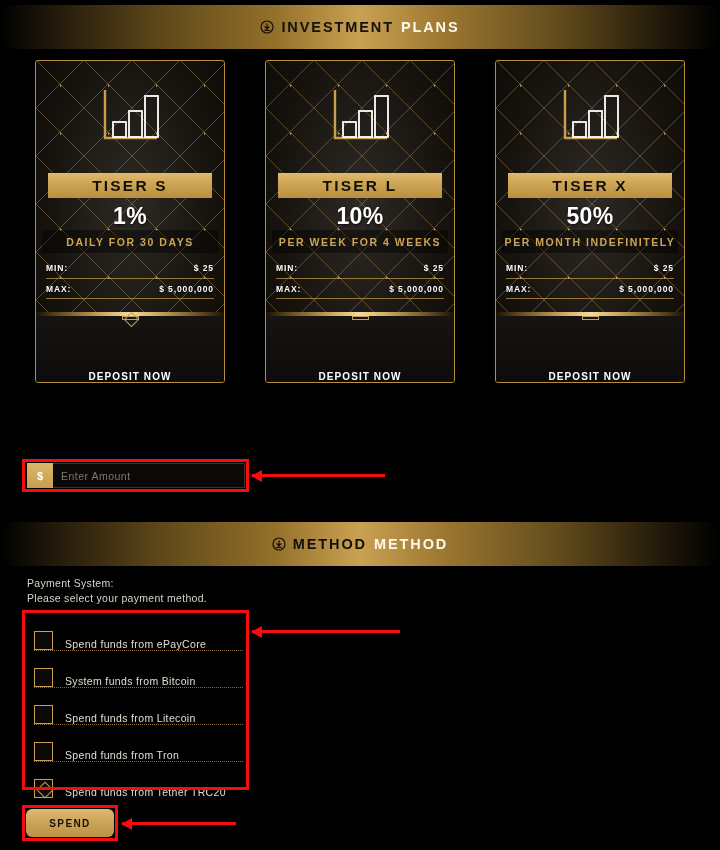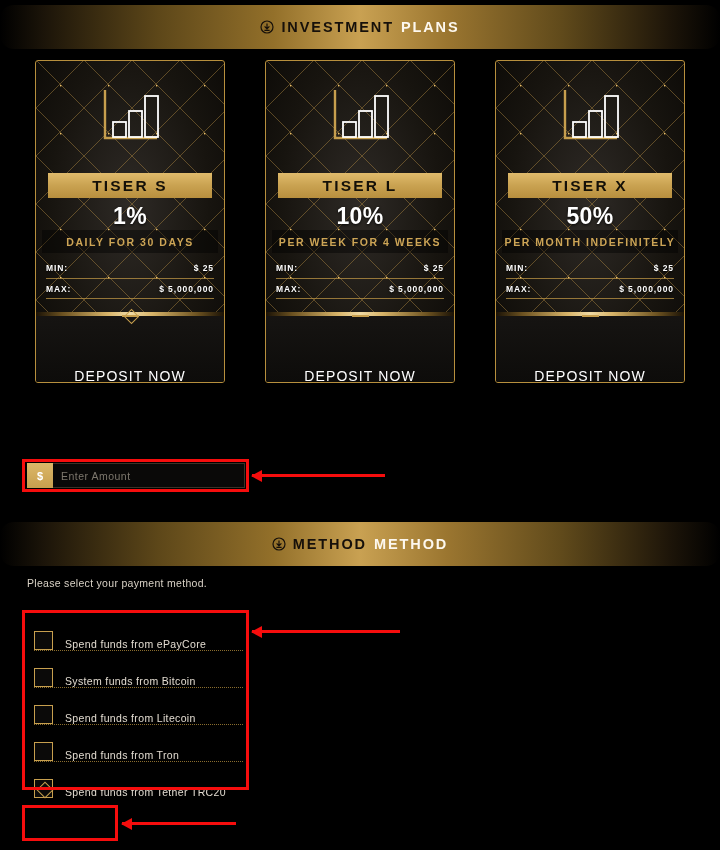--- a/index.html
+++ b/index.html
@@ -113,21 +113,21 @@
     position: absolute; left: 0; bottom: 0; width: 100%; height: 66px;
     background: linear-gradient(180deg, #161412 0%, #0d0c0a 100%);
     display: flex; flex-direction: column; align-items: center; justify-content: center; gap: 7px;
   }
   .foot-icon { width: 17px; height: 17px; border: 1.6px solid #c79f4e; position: relative; }
   .foot-icon.diamond::after {
     content: ""; position: absolute; left: 50%; top: 50%;
     width: 9px; height: 9px; margin: -4.5px 0 0 -4.5px;
     border: 1.4px solid #c79f4e; transform: rotate(45deg);
   }
-  .foot-label { color: #fff; font-size: 14px; font-weight: normal; letter-spacing: 1.1px; margin-top: 44px; }
+  .foot-label { color: #fff; font-size: 10px; font-weight: bold; letter-spacing: 1.1px; margin-top: 44px; }
 
   
   .amount-wrap { position: absolute; top: 463px; left: 27px; display: flex; height: 25px; width: 218px; }
   .amount-prefix {
     width: 26px; height: 100%;
     background: linear-gradient(180deg, #dcb768 0%, #c79f4e 100%);
     color: #fff; font-size: 11px; font-weight: bold;
     display: flex; align-items: center; justify-content: center;
   }
   .amount-input {
@@ -304,20 +304,21 @@
           <circle cx="7" cy="7" r="6" fill="none" stroke="#16100a" stroke-width="1.2"></circle>
           <path d="M7 3.4 L7 8.6 M4.6 6.4 L7 8.9 L9.4 6.4 M4.4 10.3 L9.6 10.3" fill="none" stroke="#16100a" stroke-width="1.2"></path>
         </svg>
       </span>
       <span class="title-dark">METHOD</span>
       <span class="title-light">METHOD</span>
     </div>
   </div>
 
   <div class="pm-note">
+    <div>Payment System:</div>
     <div>Please select your payment method.</div>
   </div>
 
   <div class="pm-list">
     <div class="pm-row">
       <span class="pm-box"></span>
       <span class="pm-label">Spend funds from ePayCore</span>
     </div>
     <div class="pm-sep"></div>
     <div class="pm-row">
@@ -334,20 +335,21 @@
       <span class="pm-box"></span>
       <span class="pm-label">Spend funds from Tron</span>
     </div>
     <div class="pm-sep"></div>
     <div class="pm-row">
       <span class="pm-box checked"></span>
       <span class="pm-label">Spend funds from Tether TRC20</span>
     </div>
   </div>
 
+  <button class="spend-btn">SPEND</button>
 
   <div class="anno-box" id="anno-box-amount"></div>
   <div class="anno-arrow" id="anno-arrow-amount"></div>
   <div class="anno-box" id="anno-box-methods"></div>
   <div class="anno-arrow" id="anno-arrow-methods"></div>
   <div class="anno-box" id="anno-box-spend"></div>
   <div class="anno-arrow" id="anno-arrow-spend"></div>
 
 </div>
 

